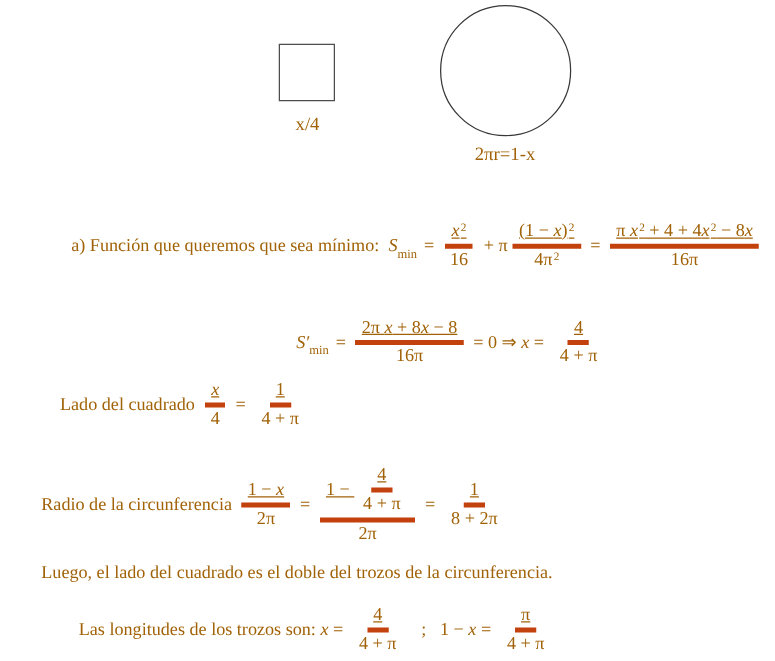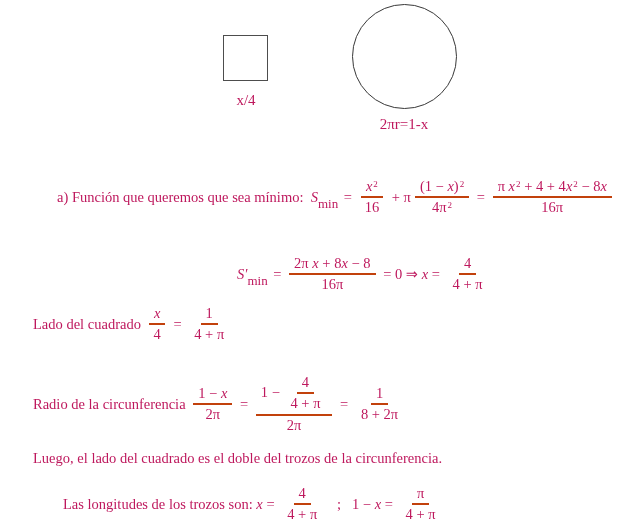--- a/index.html
+++ b/index.html
@@ -1,39 +1,39 @@
 <!DOCTYPE html>
 <html><head>
 <meta charset="utf-8">
 <style>
   html,body{margin:0;padding:0;background:#ffffff;}
   .canvas{
     position:relative;width:620px;height:529px;background:#ffffff;overflow:hidden;
-    font-family:"Liberation Serif", serif;color:#be185d;font-size:14.5px;
+    font-family:"Liberation Serif", serif;color:#a16207;font-size:14.5px;
   }
   
   .square{position:absolute;left:223px;top:35px;width:43px;height:44px;border:1.5px solid #4d4d4d;background:#fff;}
   .circle{position:absolute;left:352px;top:4px;width:103px;height:103px;border:1.4px solid #383838;border-radius:50%;background:#fff;}
   .label{position:absolute;text-align:center;font-size:15px;white-space:pre;}
   .sq-label{left:221px;top:92px;width:50px;}
   .circ-label{left:350px;top:116px;width:108px;}
   
   .row{position:absolute;display:flex;align-items:center;white-space:pre;line-height:1.25;}
   .plain{position:absolute;white-space:pre;line-height:1.25;}
   .mi{font-style:italic;}
   .sup{font-size:9px;position:relative;top:-4px;margin-left:1px;}
-  .sub{font-size:13px;position:relative;top:7px;margin-right:2px;font-style:normal;}
+  .sub{font-size:10px;position:relative;top:7px;margin-right:2px;font-style:normal;}
   .frac{display:inline-flex;flex-direction:column;align-items:center;vertical-align:middle;margin:0 4px;text-align:center;line-height:1.2;}
-  .num{display:block;border-bottom:2px solid #c2410c;padding:0 5px 1px;}
+  .num{display:block;border-bottom:4px solid #c2410c;padding:0 5px 1px;text-decoration:underline;}
   .den{display:block;padding:1px 5px 0;}
   .frac.inner{margin:0 2px;}
   #row-a{left:33px;top:168px;height:58px;margin-left:24px;}
   #row-b-intro{left:33px;top:238px;}
   #row-b-formula{left:237px;top:252px;height:44px;}
-  #row-c{left:33px;top:301px;height:46px;}
+  #row-c{left:48px;top:301px;height:46px;}
   #row-d{left:33px;top:367px;height:74px;}
   #row-e{left:33px;top:449px;}
   #row-f{left:33px;top:481px;height:46px;margin-left:30px;}
 </style>
 </head>
 <body>
 
 <div class="canvas">
 
   <div class="square"></div>

